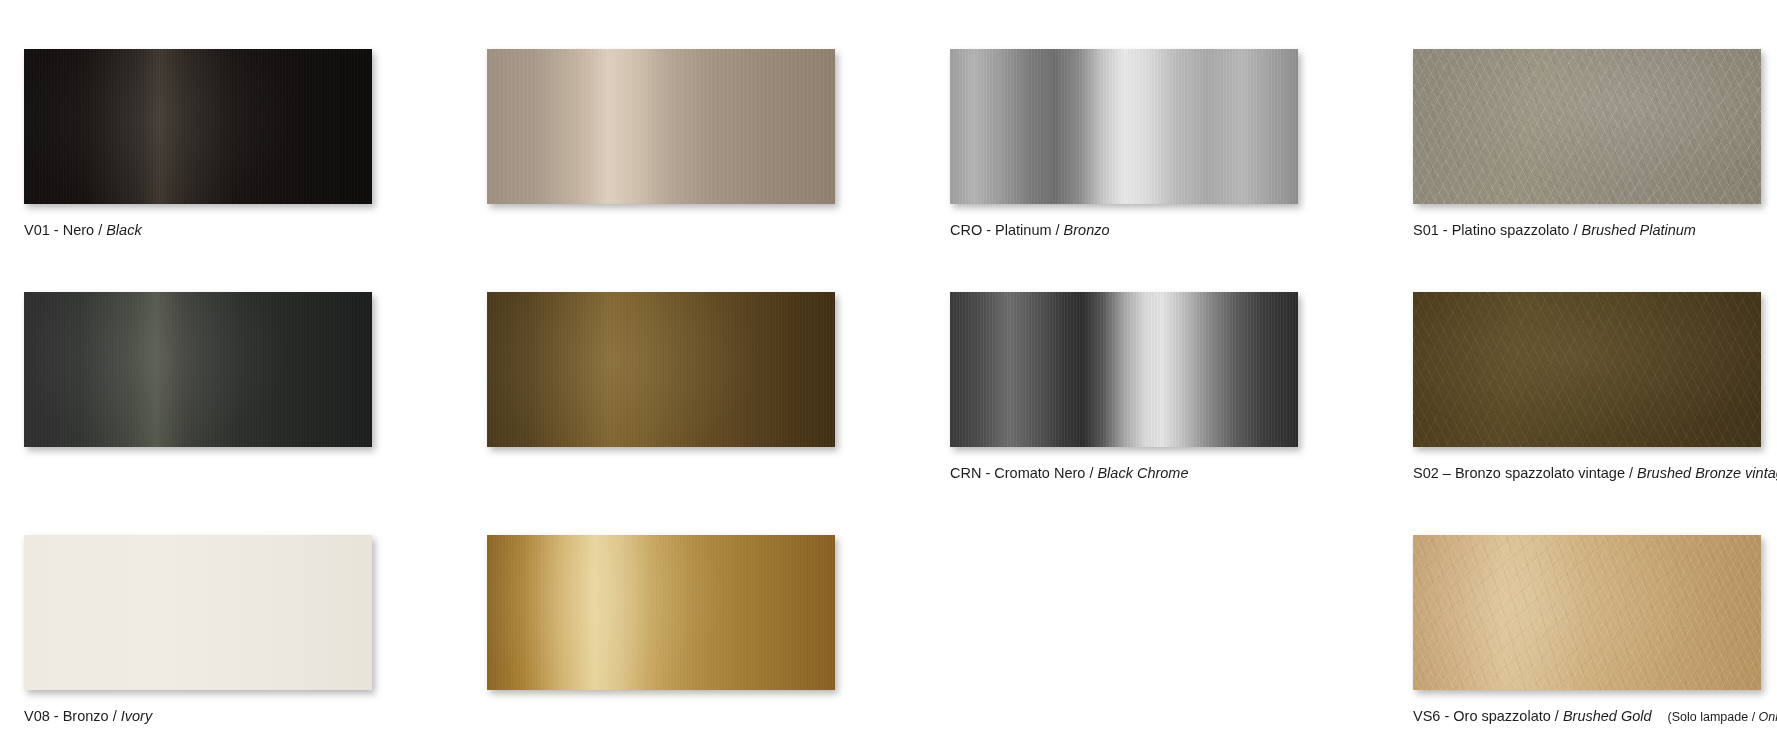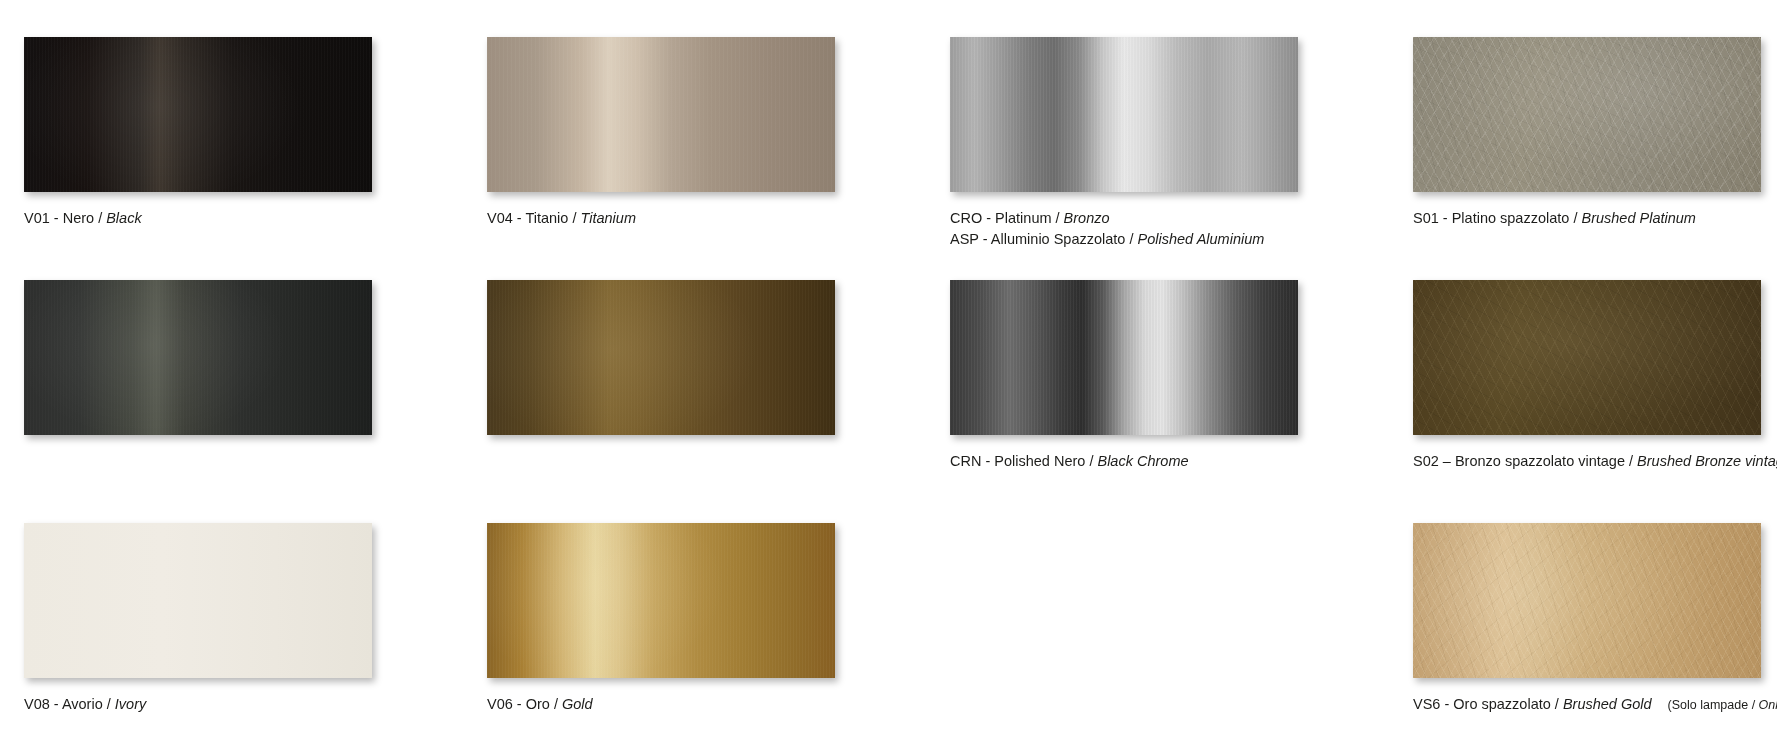--- a/index.html
+++ b/index.html
@@ -23,21 +23,21 @@
 
   .grid {
     position: absolute;
     left: 0;
     top: 0;
     width: 1777px;
     height: 719px;
     display: grid;
     grid-template-columns: repeat(4, 463px);
     grid-template-rows: 243px 243px 243px;
-    padding: 37px 0 0 24px;
+    padding: 49px 0 0 24px;
     box-sizing: border-box;
   }
 
   .cell {
     position: relative;
   }
   .cell.empty { visibility: hidden; }
 
   .swatch {
     position: relative;
@@ -230,31 +230,27 @@
           <div class="grain"></div>
         </div>
         <div class="caption">
           <span class="line"><span class="it">V01 - Nero / </span><span class="en">Black</span></span>
         </div>
       </div>
       <div class="cell">
         <div class="swatch m-titanio">
           <div class="grain"></div>
         </div>
-        <div class="caption">
-          <span class="line"><span class="it">V04 - Titanio / </span><span class="en">Titanium</span></span>
-        </div>
       </div>
       <div class="cell">
         <div class="swatch m-cromato">
           <div class="grain"></div>
         </div>
         <div class="caption">
           <span class="line"><span class="it">CRO - Platinum / </span><span class="en">Bronzo</span></span>
-          <span class="line"><span>ASP - Alluminio Spazzolato / </span><span class="en">Polished Aluminium</span></span>
         </div>
       </div>
       <div class="cell">
         <div class="swatch m-platino">
           <div class="grain"></div>
         </div>
         <div class="caption">
           <span class="line"><span class="it">S01 - Platino spazzolato / </span><span class="en">Brushed Platinum</span></span>
         </div>
       </div>
@@ -266,45 +262,42 @@
       <div class="cell">
         <div class="swatch m-bronzo">
           <div class="grain"></div>
         </div>
       </div>
       <div class="cell">
         <div class="swatch m-cromato-nero">
           <div class="grain"></div>
         </div>
         <div class="caption">
-          <span class="line"><span class="it">CRN - Polished Nero / </span><span class="en">Black Chrome</span></span>
+          <span class="line"><span class="it">CRN - Cromato Nero / </span><span class="en">Black Chrome</span></span>
         </div>
       </div>
       <div class="cell">
         <div class="swatch m-bronzo-vintage">
           <div class="grain"></div>
         </div>
         <div class="caption">
           <span class="line"><span class="it">S02 – Bronzo spazzolato vintage / </span><span class="en">Brushed Bronze vintage</span></span>
         </div>
       </div>
       <div class="cell">
         <div class="swatch m-avorio">
           <div class="grain"></div>
         </div>
         <div class="caption">
-          <span class="line"><span class="it">V08 - Avorio / </span><span class="en">Ivory</span></span>
+          <span class="line"><span class="it">V08 - Bronzo / </span><span class="en">Ivory</span></span>
         </div>
       </div>
       <div class="cell">
         <div class="swatch m-oro">
           <div class="grain"></div>
-        </div>
-        <div class="caption">
-          <span class="line"><span class="it">V06 - Oro / </span><span class="en">Gold</span></span>
         </div>
       </div>
       <div class="cell empty"></div>
       <div class="cell">
         <div class="swatch m-oro-spazzolato">
           <div class="grain"></div>
         </div>
         <div class="caption">
           <span class="line"><span class="it">VS6 - Oro spazzolato / </span><span class="en">Brushed Gold</span><span class="note"><span>(Solo lampade / </span><span class="en">Only lamps)</span></span></span>
         </div>

